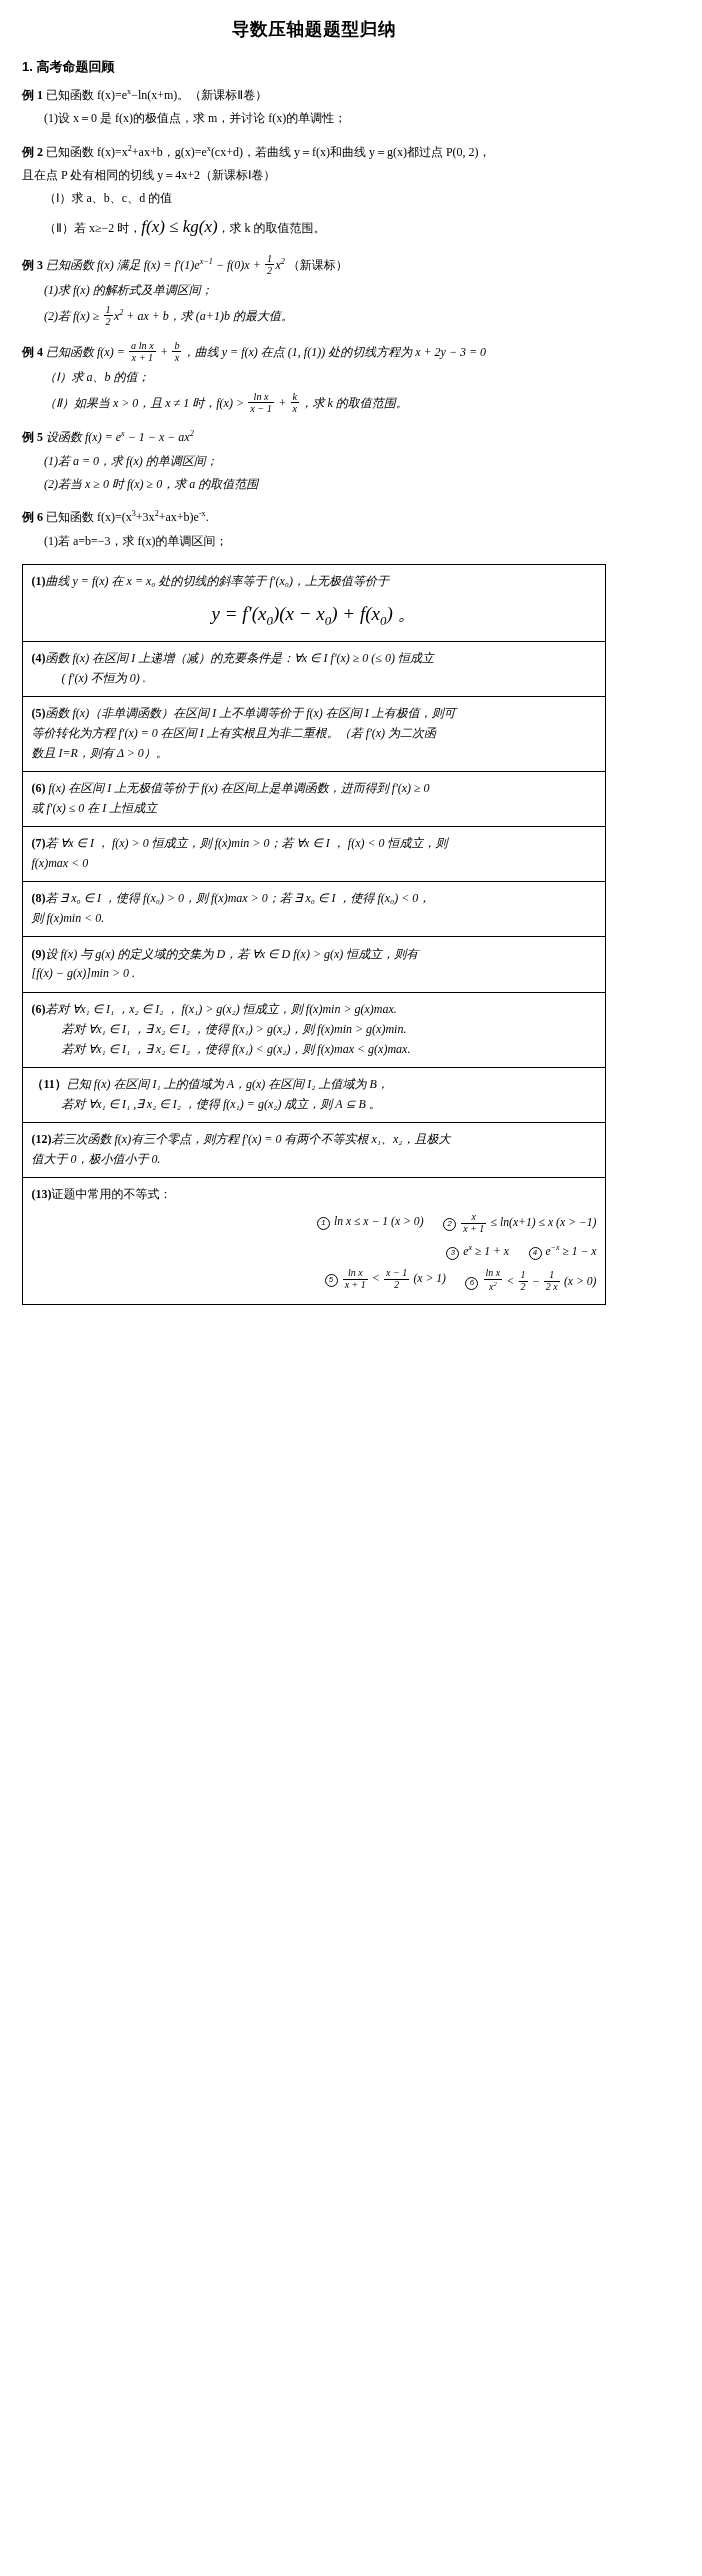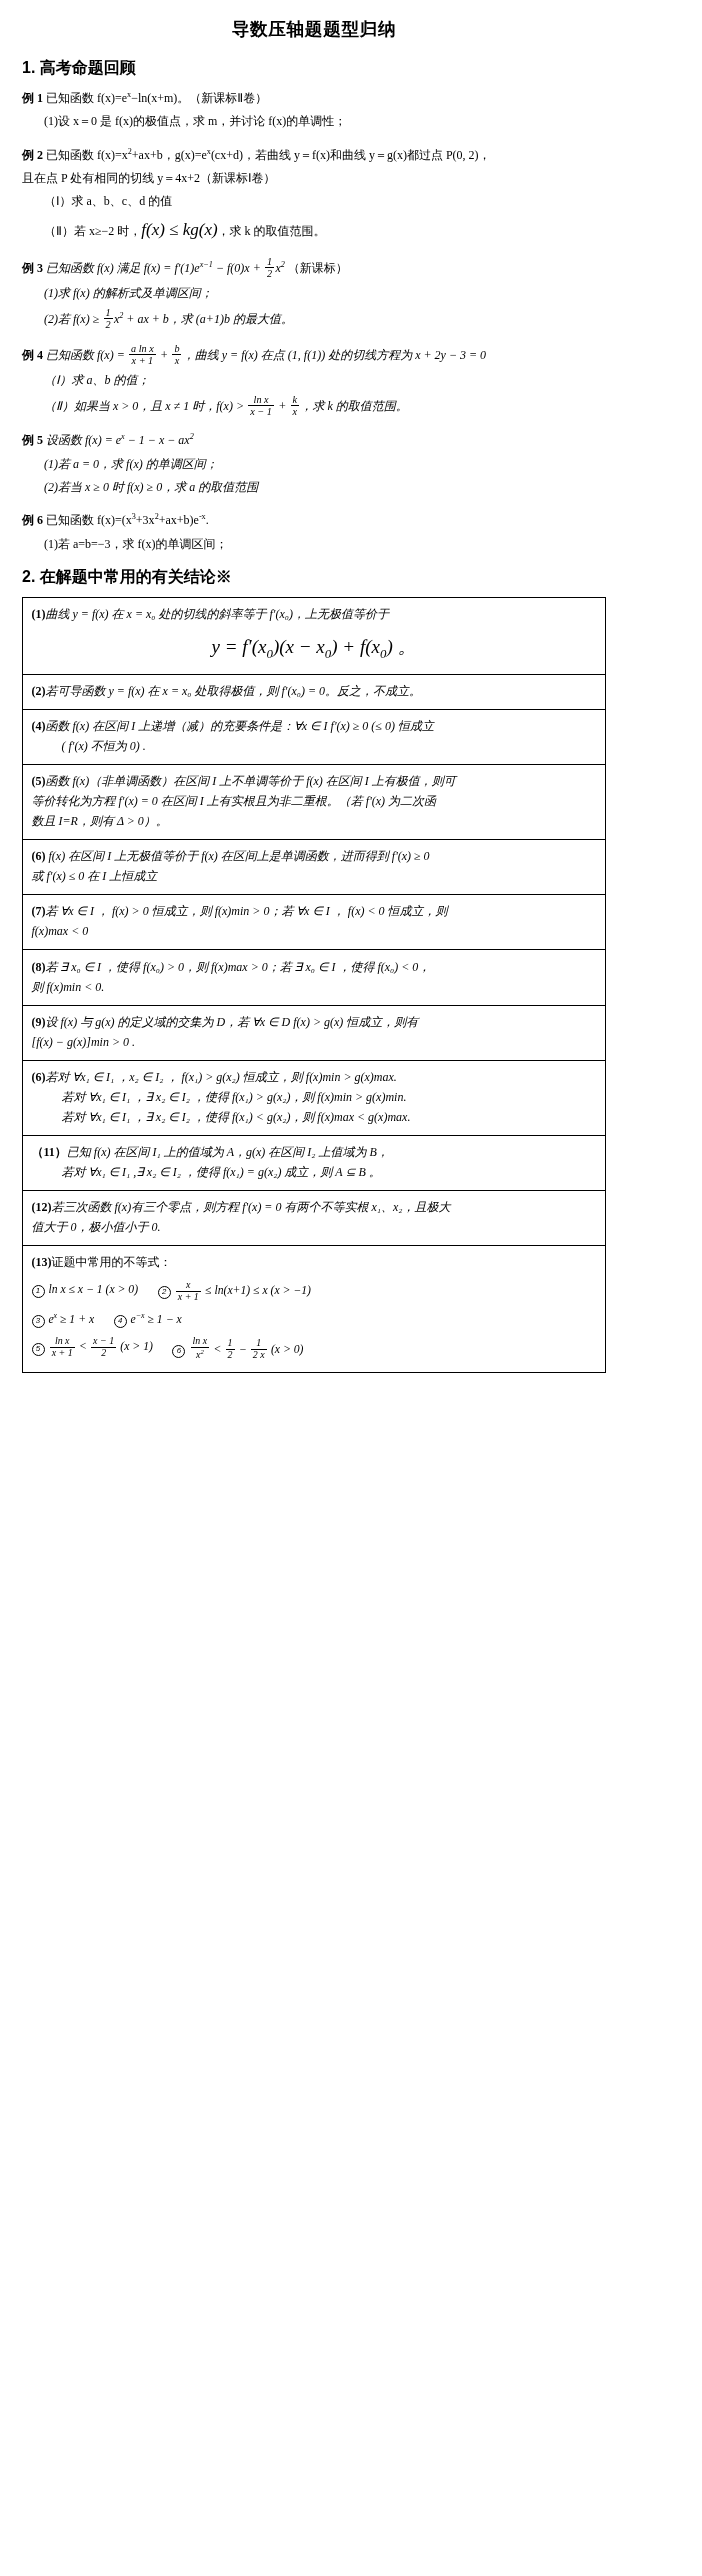--- a/index.html
+++ b/index.html
@@ -17,21 +17,21 @@
     text-align:center;
     font-family:"Liberation Sans", sans-serif;
     font-weight:bold;
     font-size:17.6px;
     letter-spacing:0.7px;
     margin:2.6px 0 17px 0;
   }
   .sec-head{
     font-family:"Liberation Sans", sans-serif;
     font-weight:bold;
-    font-size:16px;
+    font-size:13px;
     margin:10.4px 0 9px 0;
   }
   .q-block{margin:0 0 13px 0;}
   .q-line{
     font-size:12px;
     line-height:1.62;
     margin:0 0 3.9px 0;
   }
   .q-line.indent1{margin-left:22px;}
   .q-label{font-weight:bold;}
@@ -65,20 +65,21 @@
     text-align:center;
     font-size:19px;
     margin:5.2px 0 2.6px 0;
   }
   .sub-line{margin-left:30px;}
   .ineq-row{
     display:flex;
     gap:19.5px;
     margin:6.5px 0 3.9px 0;
     font-size:11.7px;
+    justify-content:flex-end;
   }
   .ineq-item{white-space:nowrap;}
   .circ{
     display:inline-block;
     border:0.7px solid #000;
     border-radius:50%;
     width:11px;height:11px;
     line-height:10.4px;
     text-align:center;
     font-size:7.8px;
@@ -149,33 +150,27 @@
   </div>
 
   <div class="q-block">
     <div class="q-line">
       <span class="q-label">例 6</span>
       <span>已知函数 f(x)=(x<sup>3</sup>+3x<sup>2</sup>+ax+b)e<sup>-x</sup>.</span>
     </div>
     <div class="q-line indent1">(1)若 a=b=−3，求 f(x)的单调区间；</div>
   </div>
 
-  <div class="sec-head">2. 在解题中常用的有关结论※</div>
 
   <table class="tbl">
     <tbody>
         <tr>
       <td>
         <div><b>(1)</b><span class="mathit">曲线 y = f(x) 在 x = x₀ 处的切线的斜率等于 f'(x₀)，上无极值等价于</span></div>
         <div class="center-line mathit">y = f′(x<sub>0</sub>)(x − x<sub>0</sub>) + f(x<sub>0</sub>) 。</div>
-      </td>
-    </tr>
-    <tr>
-      <td>
-        <b>(2)</b><span class="mathit">若可导函数 y = f(x) 在 x = x₀ 处取得极值，则 f'(x₀) = 0。反之，不成立。</span>
       </td>
     </tr>
     <tr>
       <td>
         <b>(4)</b><span class="mathit">函数 f(x) 在区间 I 上递增（减）的充要条件是：∀x ∈ I   f'(x) ≥ 0 (≤ 0) 恒成立</span>
         <div class="sub-line mathit">( f'(x) 不恒为 0) .</div>
       </td>
     </tr>
     <tr>
       <td>

